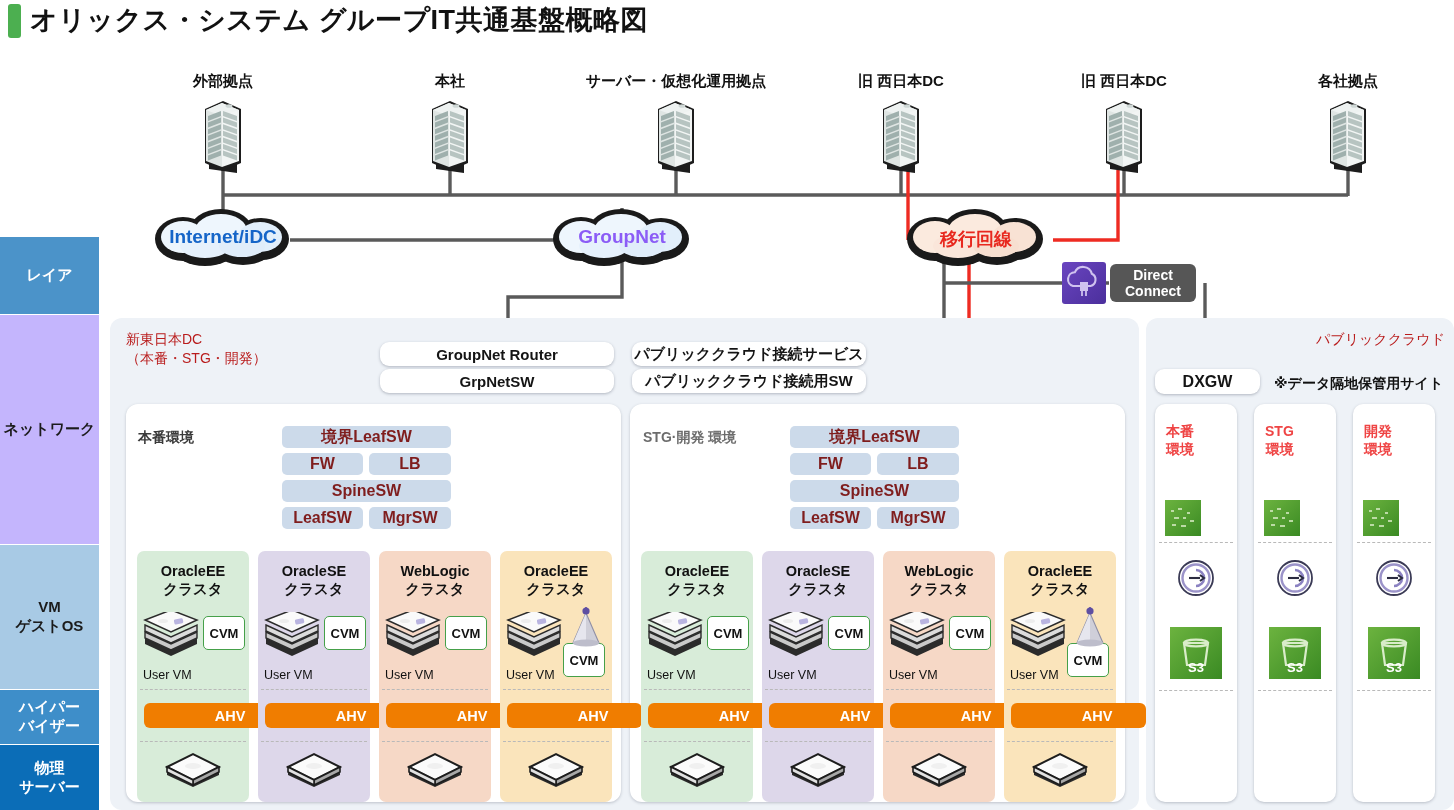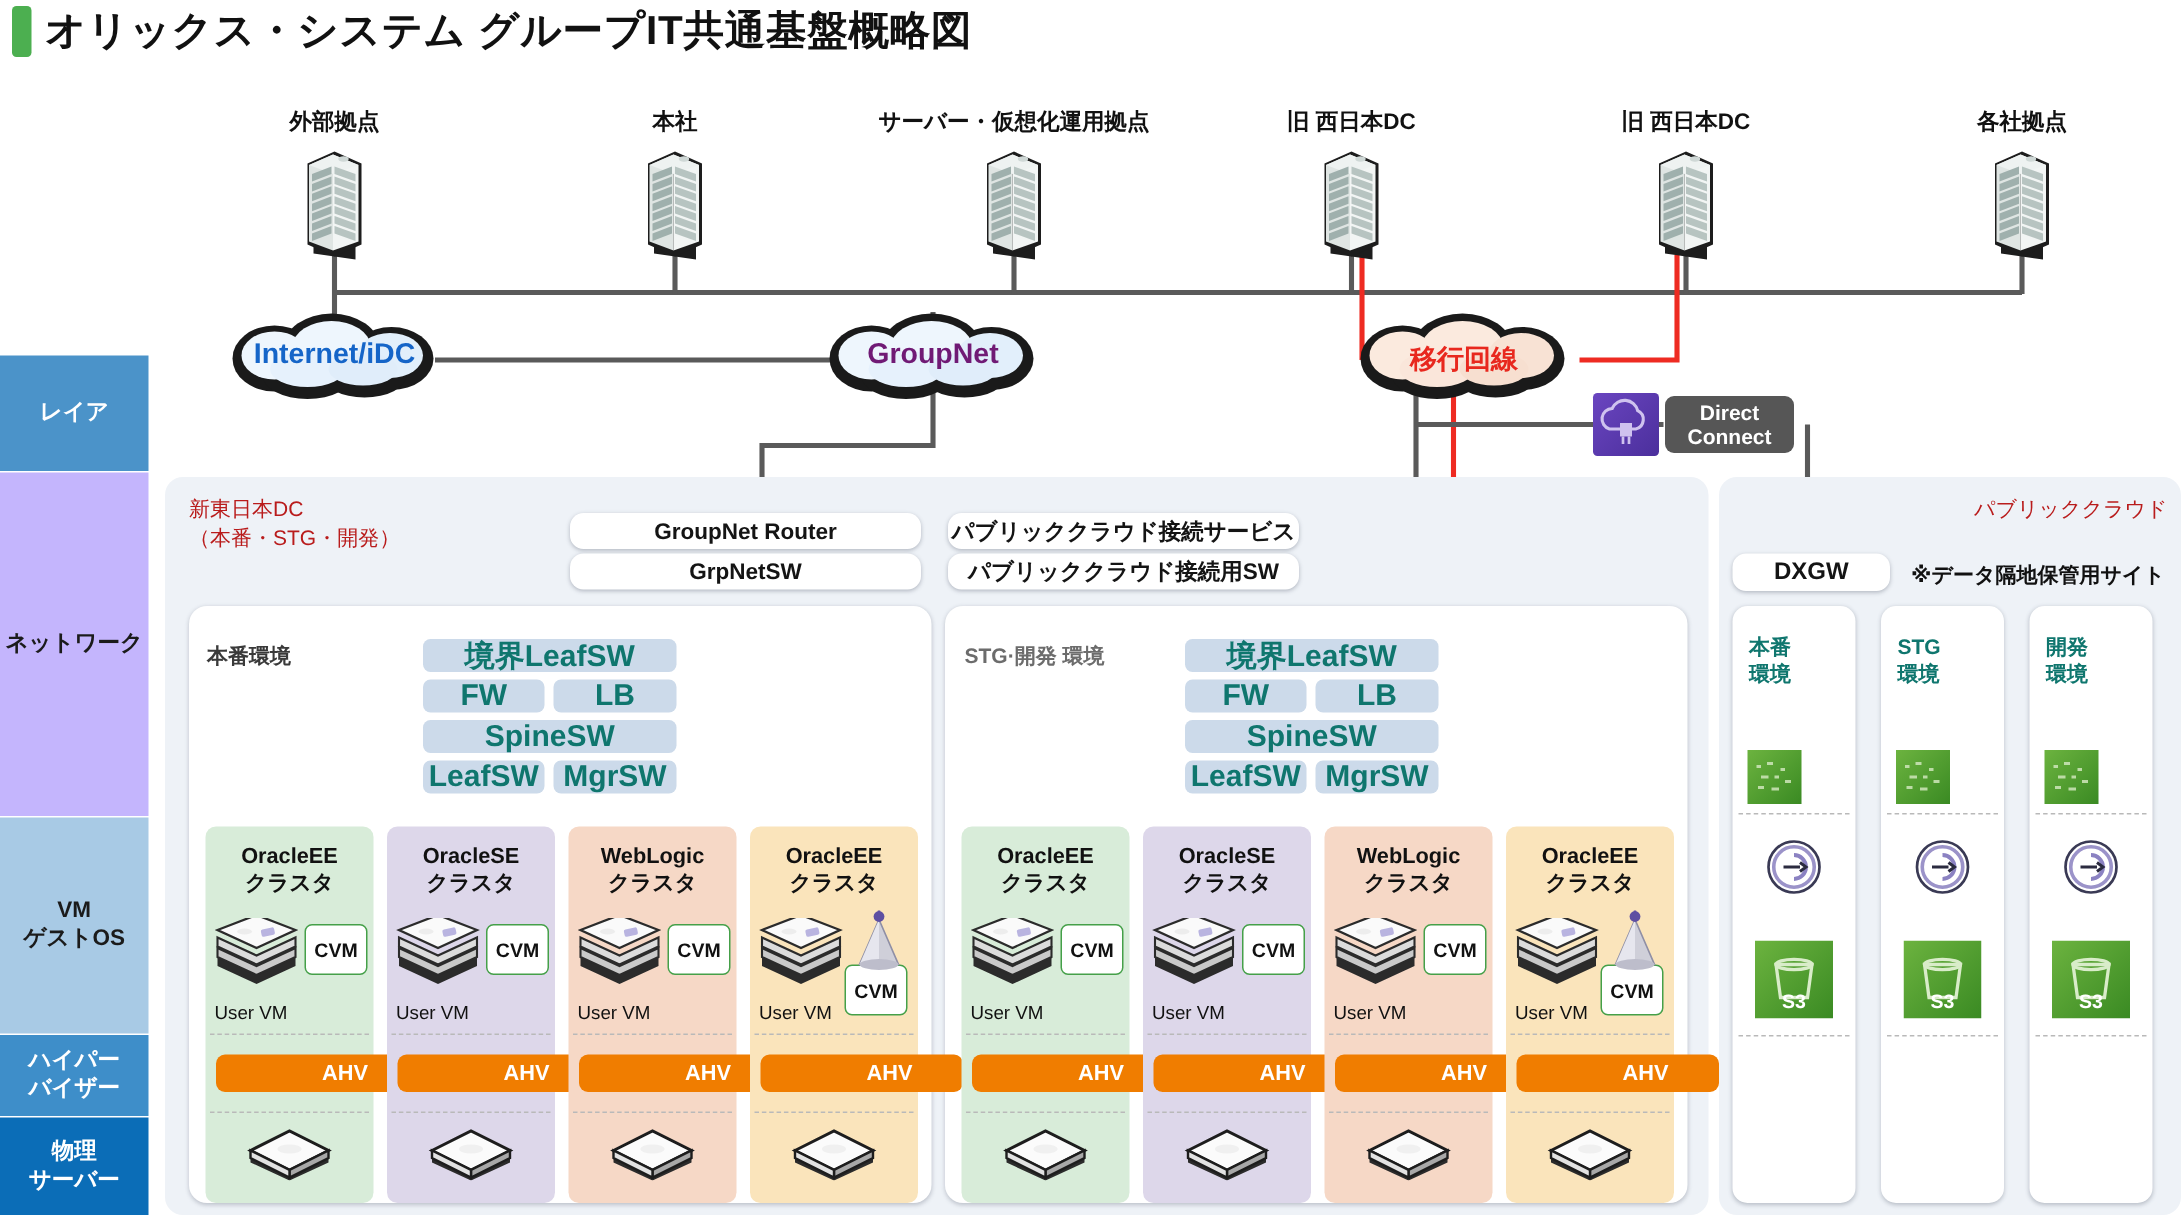--- a/index.html
+++ b/index.html
@@ -31,38 +31,38 @@
 
   
   .panel{background:#eef2f7;border-radius:12px;}
   .panel-title{font-size:14px;color:#b91c1c;line-height:1.35;white-space:nowrap;}
   .whitebox{background:#fff;border-radius:12px;box-shadow:0 1px 3px rgba(60,70,90,.28);}
 
   
   .pill{background:#fff;border-radius:9px;box-shadow:0 1px 3px rgba(60,70,90,.35);
     display:flex;align-items:center;justify-content:center;font-size:15px;font-weight:bold;color:#141414;white-space:nowrap;}
   .swpill{background:#ccdaea;border-radius:5px;display:flex;align-items:center;justify-content:center;
-    font-size:20px;font-weight:bold;color:#0f766e;white-space:nowrap;}
+    font-size:16px;font-weight:bold;color:#7f1d1d;white-space:nowrap;}
 
   .env-label{font-size:14px;font-weight:bold;color:#3a3a3a;white-space:nowrap;}
   .env-label.gray{color:#6c6c6c;font-weight:bold;}
 
   
   .cluster{border-radius:7px;}
   .cluster-title{position:absolute;left:0;width:100%;text-align:center;font-size:14.5px;font-weight:bold;line-height:1.25;color:#111;}
   .cvm{background:#fff;border:1.6px solid #45a049;border-radius:5px;display:flex;align-items:center;justify-content:center;
     font-size:13px;font-weight:bold;color:#111;}
   .uservm-lbl{font-size:12.5px;color:#111;white-space:nowrap;}
   .ahv{background:#f07d00;border-radius:6px;display:flex;align-items:center;justify-content:center;
     color:#fff;font-size:14.5px;font-weight:bold;padding-left:37px;}
   .dashed{border-top:1.5px dashed #b9b9b9;}
 
   
   .cloud-env{background:#fff;border-radius:10px;box-shadow:0 1px 3px rgba(60,70,90,.3);}
-  .cloud-env-lbl{font-size:14px;font-weight:bold;color:#0f766e;line-height:1.3;white-space:nowrap;}
+  .cloud-env-lbl{font-size:14px;font-weight:bold;color:#ef4444;line-height:1.3;white-space:nowrap;text-align:right;}
 
   .note{font-size:14px;font-weight:bold;color:#111;white-space:nowrap;}
 
   .dc-badge{background:#565656;border-radius:6px;color:#fff;font-size:14px;font-weight:bold;
     display:flex;align-items:center;justify-content:center;text-align:center;line-height:1.15;}
 
   svg{display:block;}
 </style>
 </head>
 <body>
@@ -316,21 +316,21 @@
       <ellipse cx="120" cy="33" rx="28" ry="21" fill="#1a1a1a"></ellipse>
       <ellipse cx="63" cy="44" rx="30" ry="16" fill="#1a1a1a"></ellipse>
       <ellipse cx="102" cy="44" rx="28" ry="15" fill="#1a1a1a"></ellipse>
       <ellipse cx="40" cy="31" rx="22" ry="16" fill="#eef6fd"></ellipse>
       <ellipse cx="80" cy="25" rx="27" ry="17" fill="#eef6fd"></ellipse>
       <ellipse cx="119" cy="31" rx="22" ry="15" fill="#e2effb"></ellipse>
       <ellipse cx="63" cy="40" rx="25" ry="12" fill="#e6f1fc"></ellipse>
       <ellipse cx="101" cy="40" rx="23" ry="11" fill="#e0edfa"></ellipse>
     </g>
   </svg>
-  <div class="cloud-label" style="top:20px;color:#701a75;">GroupNet</div>
+  <div class="cloud-label" style="top:20px;color:#8b5cf6;">GroupNet</div>
 </div>
 
 <div class="abs" style="left:895px;top:206px;width:162px;height:62px;">
   <svg width="162" height="62" viewBox="0 0 162 62">
     <g>
       <ellipse cx="40" cy="33" rx="28" ry="22" fill="#1a1a1a"></ellipse>
       <ellipse cx="80" cy="26" rx="33" ry="23" fill="#1a1a1a"></ellipse>
       <ellipse cx="120" cy="33" rx="28" ry="21" fill="#1a1a1a"></ellipse>
       <ellipse cx="63" cy="44" rx="30" ry="16" fill="#1a1a1a"></ellipse>
       <ellipse cx="102" cy="44" rx="28" ry="15" fill="#1a1a1a"></ellipse>

